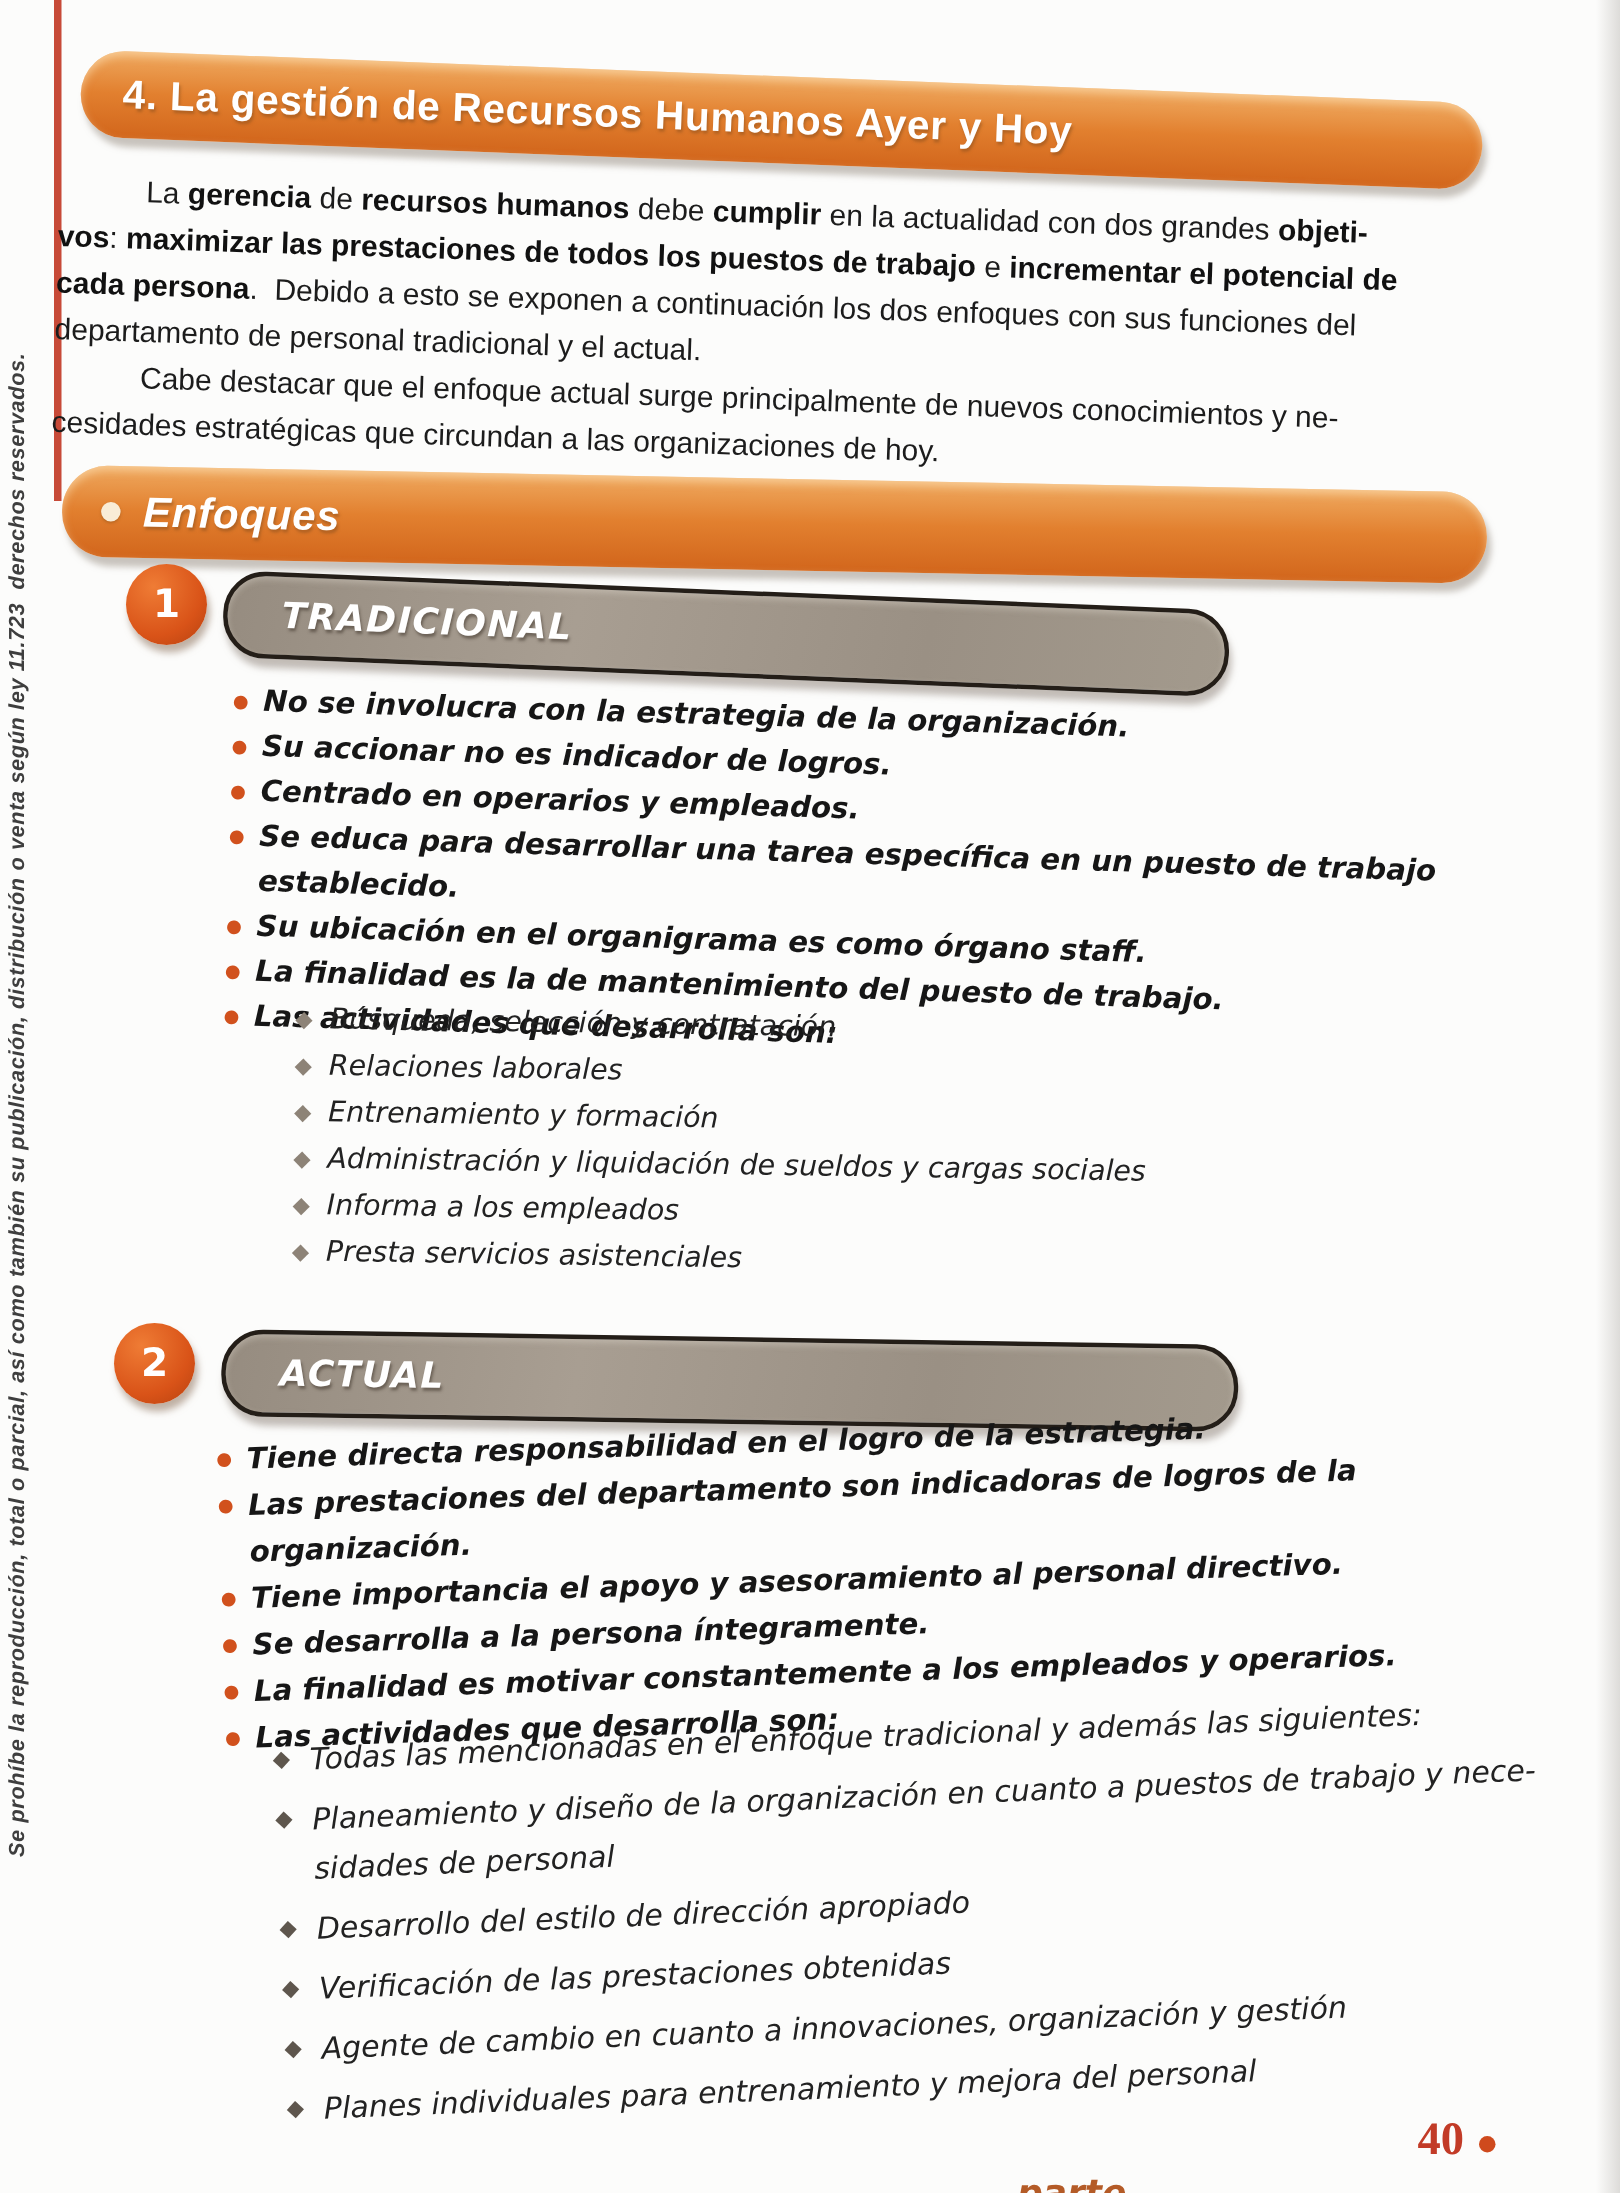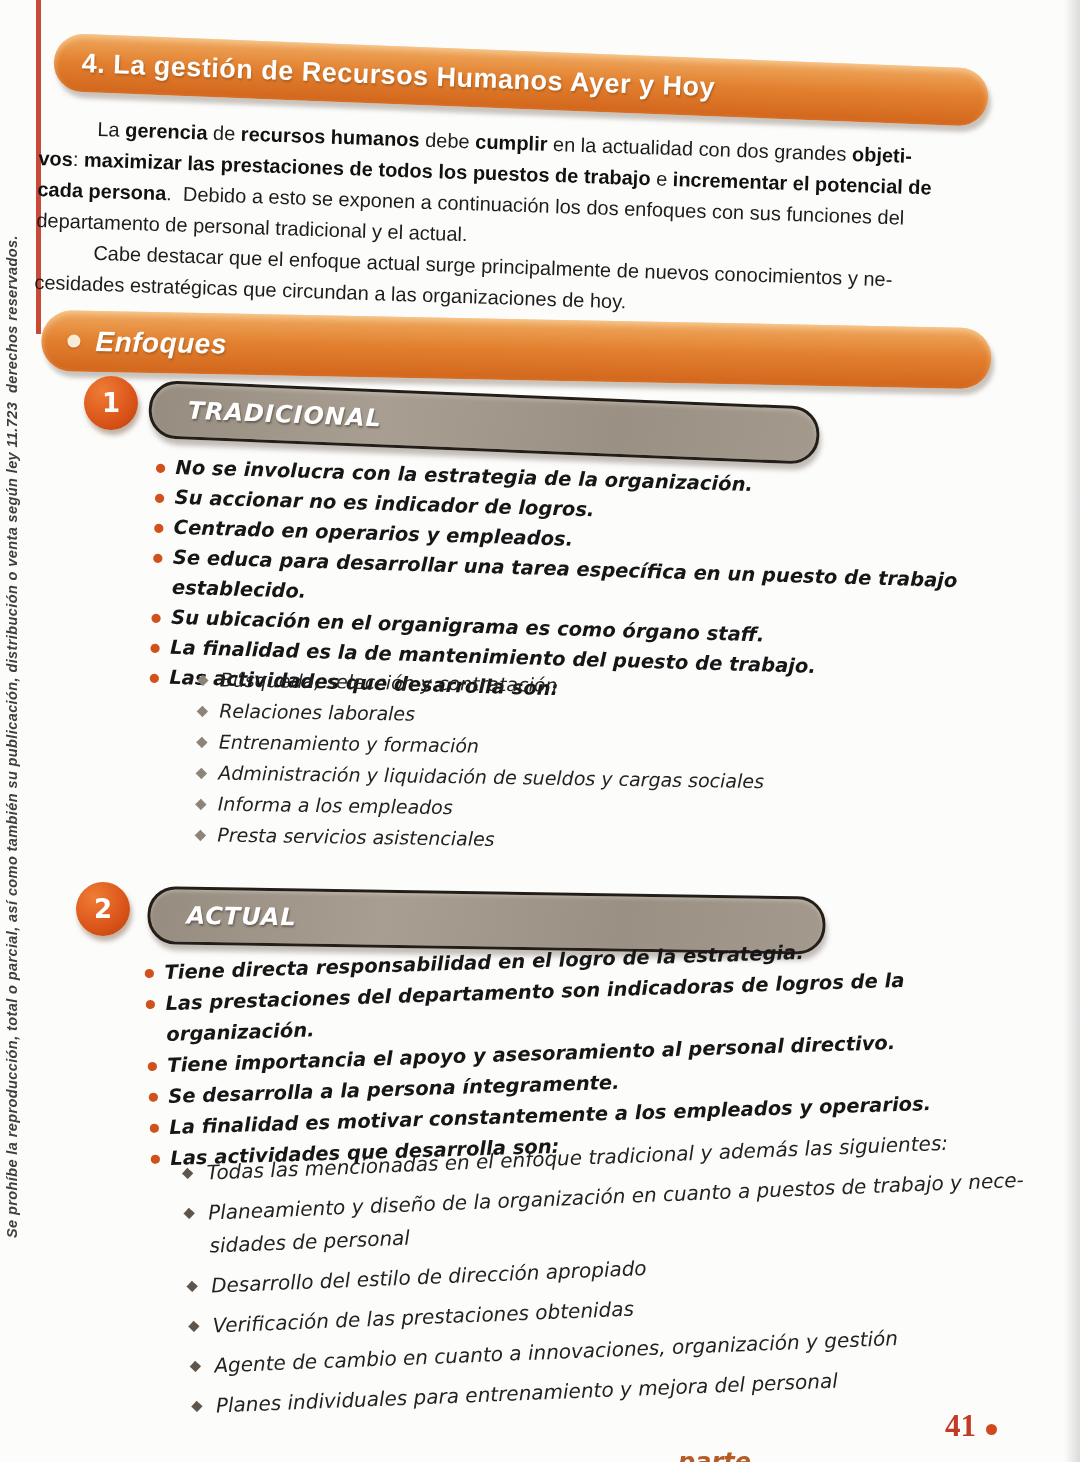--- a/index.html
+++ b/index.html
@@ -234,19 +234,19 @@
         <span class="mk">◆</span>
         <span class="txt">Agente de cambio en cuanto a innovaciones, organización y gestión</span>
       </div>
       <div class="li">
         <span class="mk">◆</span>
         <span class="txt">Planes individuales para entrenamiento y mejora del personal</span>
       </div>
     </div>
 
   <div class="pagenum">
-    <span>41</span>
+    <span>40</span>
     <span class="dot"></span>
   </div>
 
   <span class="footer-partial">parte</span>
 
 </div>
 
 </body></html>

